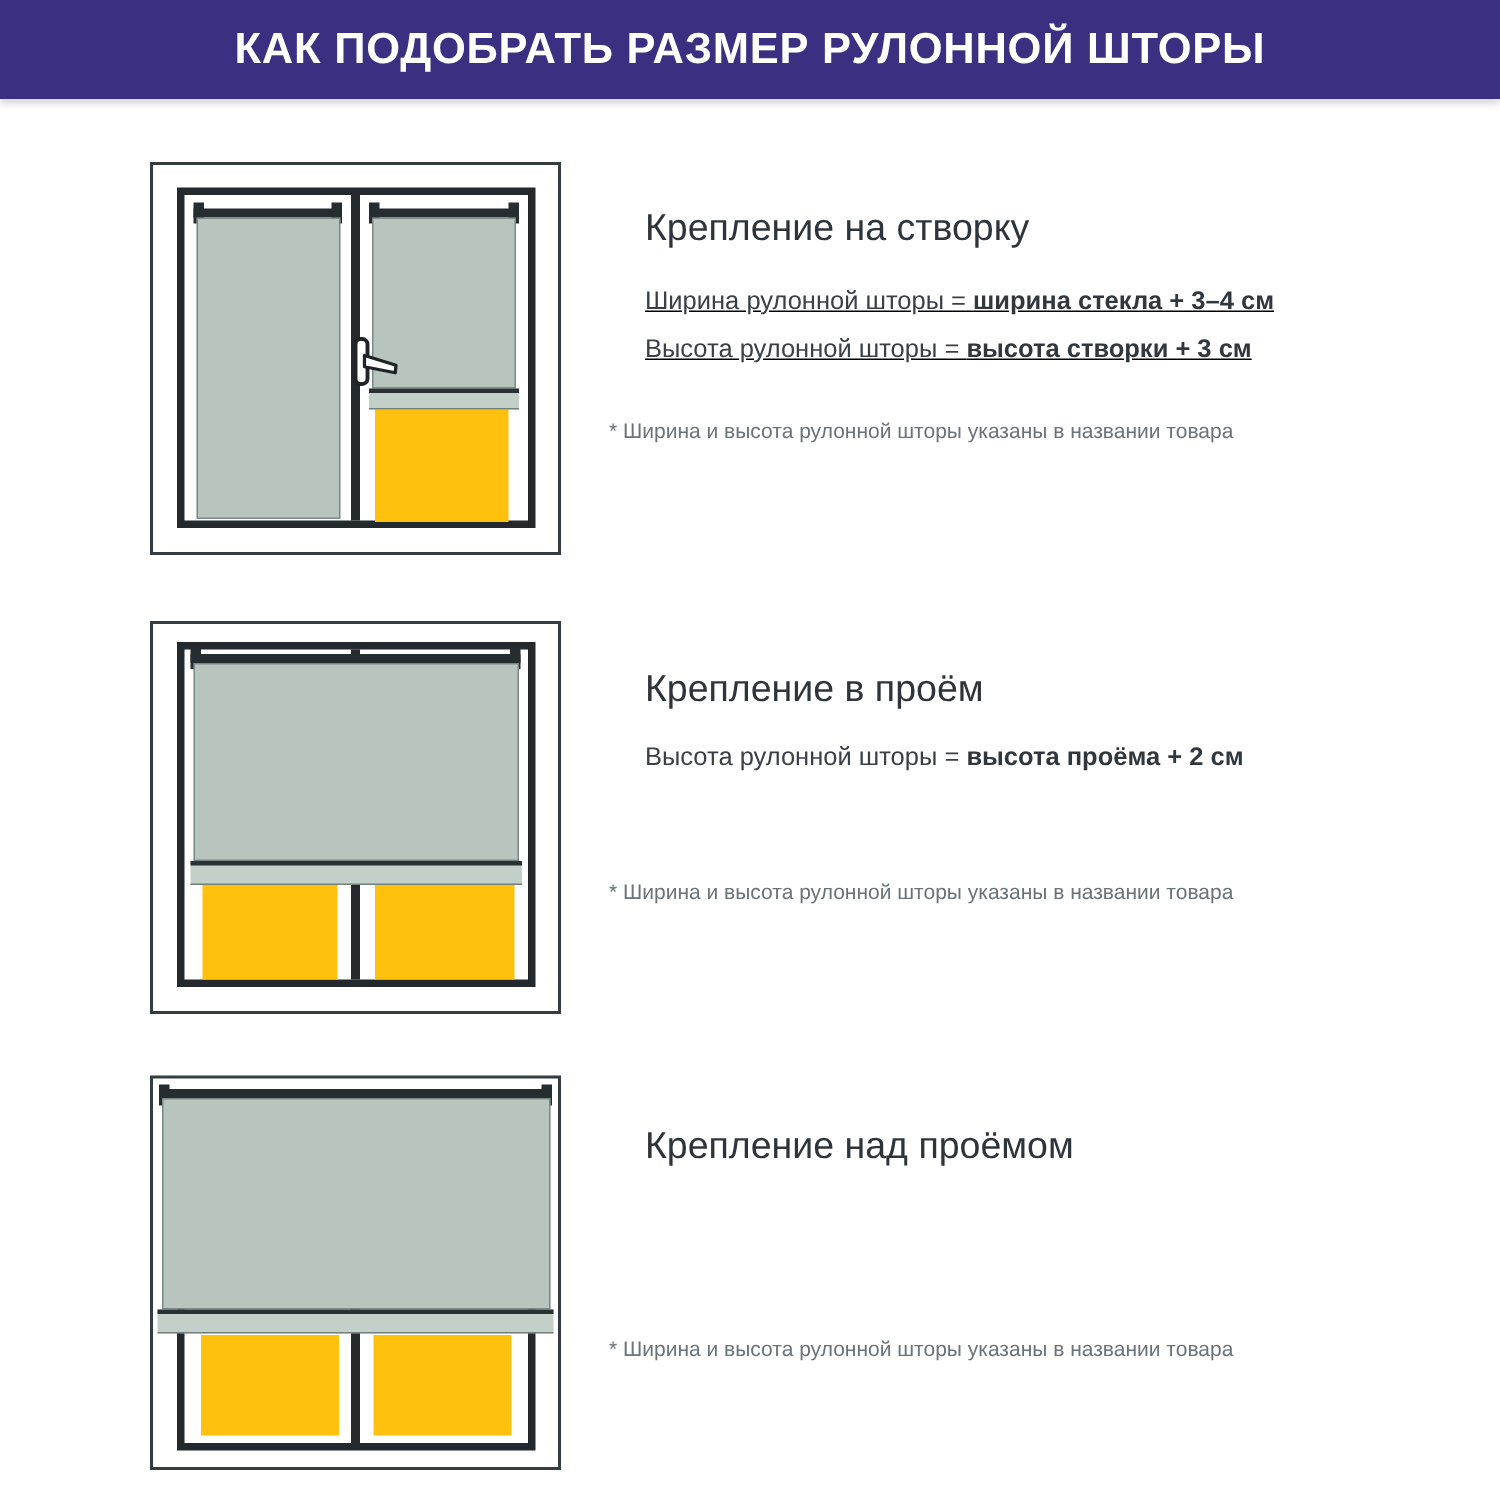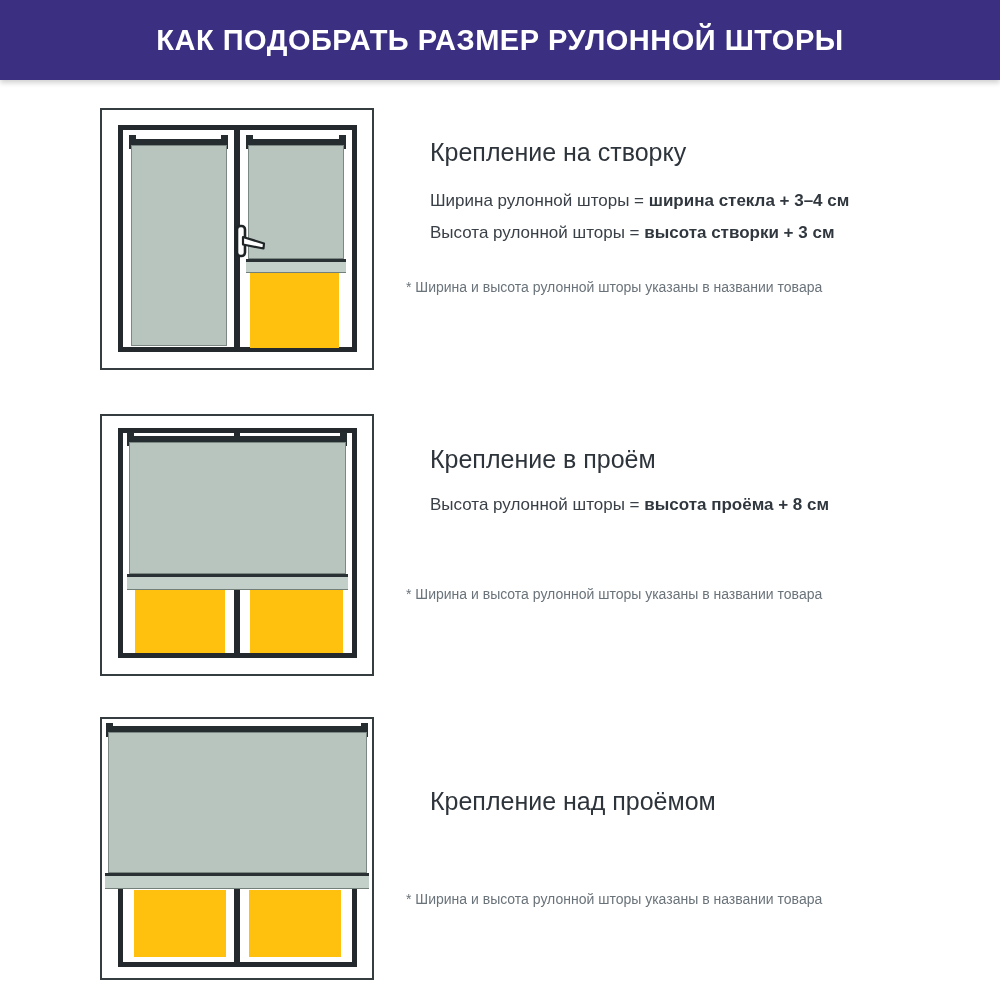--- a/index.html
+++ b/index.html
@@ -3,21 +3,21 @@
 <meta charset="utf-8">
 <style>
   html,body { margin:0; padding:0; background:#fff; }
   .page {
     position:relative; width:1000px; height:1000px; background:#ffffff;
     font-family:"Liberation Sans", sans-serif; overflow:hidden;
   }
 
   
   .hdr {
-    position:absolute; left:0; top:0; width:1000px; height:80px;
+    position:absolute; left:0; top:0; width:1000px; height:66px;
     background:#3A2F80; display:flex; align-items:center; justify-content:center;
     box-shadow:0 3px 5px rgba(0,0,0,.18);
   }
   .hdr h1 {
     margin:0; color:#ffffff; font-size:29px; font-weight:700; letter-spacing:.5px;
     white-space:nowrap;
   }
 
   
   .diag {
@@ -104,28 +104,28 @@
     <div class="glass" style="left:147px; top:171px; width:92px; height:67px;"></div>
 
     <div class="rod" style="left:4px; top:7px; width:262px;"></div>
     <div class="cap" style="left:4px; top:4px;"></div>
     <div class="cap" style="left:259px; top:4px;"></div>
     <div class="fabric" style="left:6px; top:13px; width:259px; height:141px;"></div>
     <div class="bbar" style="left:3px; top:154px; width:264px; height:16px;"></div>
   </div>
 
   <h2 class="h2" style="top:138px;">Крепление на створку</h2>
-  <div class="flines" style="top:185px;">
+  <div class="flines" style="top:185px;text-decoration:underline;">
     <p><span class="lab">Ширина рулонной шторы = </span><span class="val">ширина стекла + 3–4 см</span></p>
     <p><span class="lab">Высота рулонной шторы = </span><span class="val">высота створки + 3 см</span></p>
   </div>
   <p class="note" style="top:279px;">* Ширина и высота рулонной шторы указаны в названии товара</p>
 
   <h2 class="h2" style="top:445px;">Крепление в проём</h2>
   <div class="flines" style="top:489px;">
-    <p><span class="lab">Высота рулонной шторы = </span><span class="val">высота проёма + 8 см</span></p>
+    <p><span class="lab">Высота рулонной шторы = </span><span class="val">высота проёма + 2 см</span></p>
   </div>
   <p class="note" style="top:586px;">* Ширина и высота рулонной шторы указаны в названии товара</p>
 
-  <h2 class="h2" style="top:750px;margin-top:37px;">Крепление над проёмом</h2>
+  <h2 class="h2" style="top:750px;">Крепление над проёмом</h2>
   <p class="note" style="top:891px;">* Ширина и высота рулонной шторы указаны в названии товара</p>
 
 </div>
 
 </body></html>

